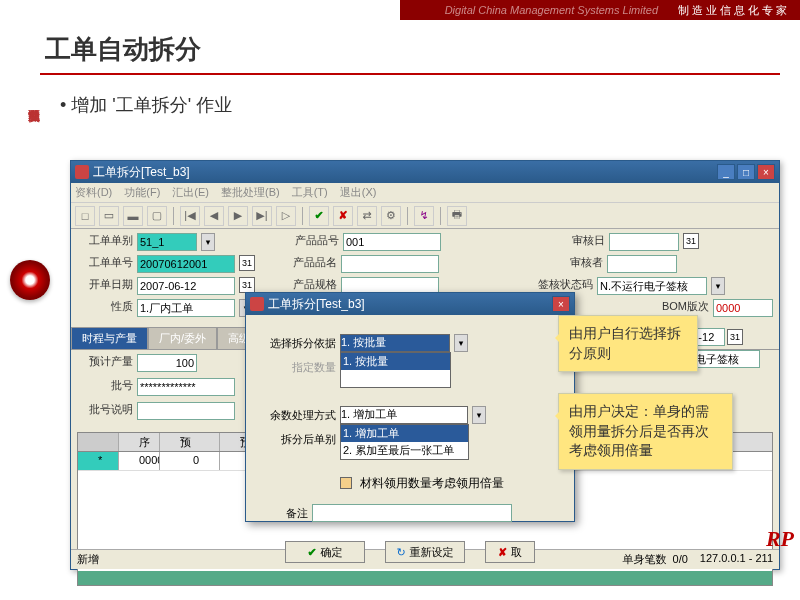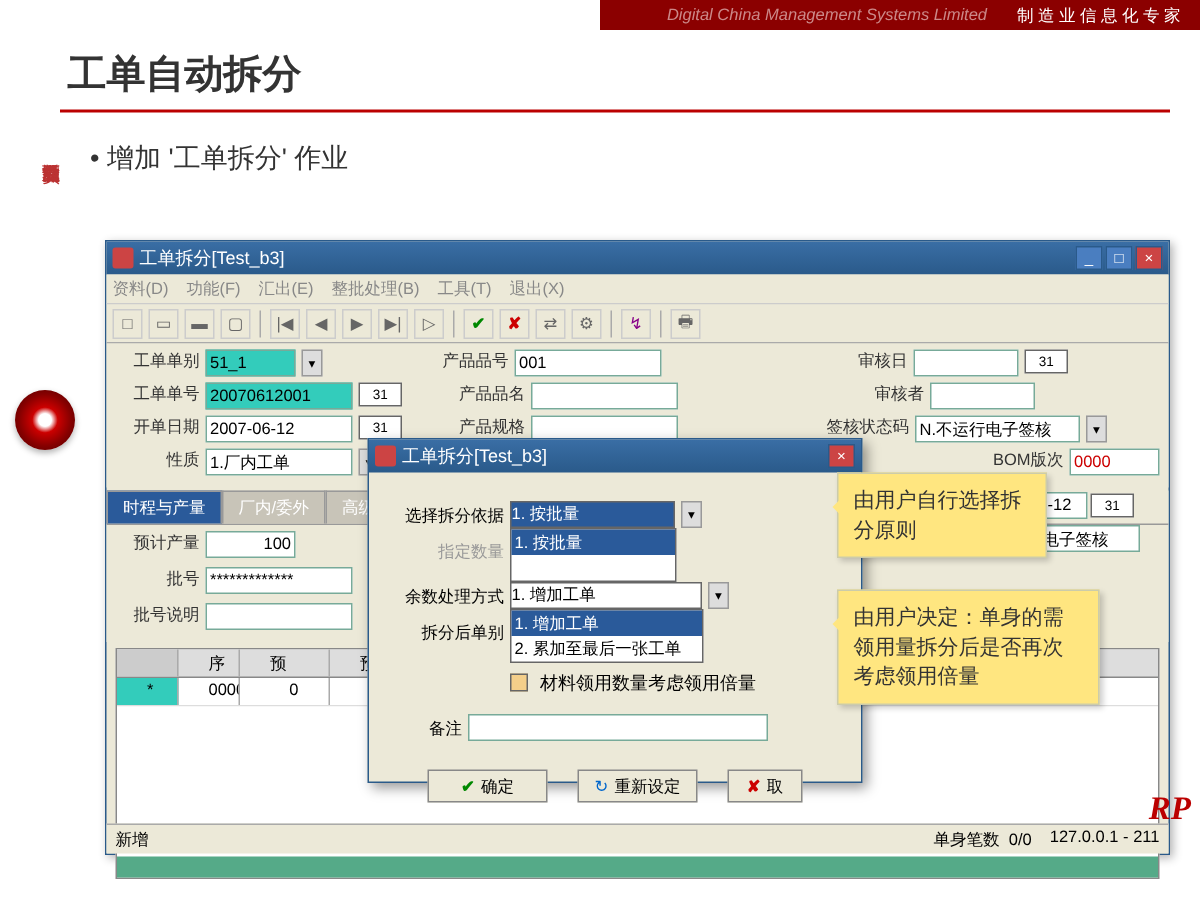--- a/index.html
+++ b/index.html
@@ -39,21 +39,21 @@
 .form-area { padding: 4px 6px; background: #ece9d8; }
 .frow { display: flex; align-items: flex-start; height: 22px; gap: 4px; }
 .flabel { text-align: right; width: 56px; font-size: 11px; color: #333; }
 .finput { height: 18px; border: 1px solid #7a9; background: #fff; padding: 0 2px; font-size: 11px; }
 .finput.teal { background: #3cb; }
 .finput.w60 { width: 60px; }
 .finput.w90 { width: 98px; }
 .finput.w70 { width: 70px; }
 .finput.w110 { width: 110px; }
 .dropbtn { width: 14px; height: 18px; background: #ddd; border: 1px solid #999; font-size: 9px; display: flex; align-items: center; justify-content: center; cursor: pointer; }
-.calbtn { width: 29px; height: 16px; background: #fff; border: 1px solid #666; font-size: 9px; display: flex; align-items: center; justify-content: center; cursor: pointer; }
+.calbtn { width: 16px; height: 16px; background: #fff; border: 1px solid #666; font-size: 9px; display: flex; align-items: center; justify-content: center; cursor: pointer; }
 
 .tabs { display: flex; background: #ece9d8; border-bottom: 1px solid #999; margin-top: 2px; }
 .tab { padding: 3px 10px; background: #c8c4b8; border: 1px solid #999; border-bottom: none; font-size: 11px; cursor: pointer; color: #fff; }
 .tab.active { background: #2a5a9a; color: #fff; }
 
 .subform { padding: 4px 6px; background: #ece9d8; display: flex; gap: 20px; }
 .subcol { display: flex; flex-direction: column; gap: 2px; }
 
 .grid { margin: 4px 6px; border: 1px solid #888; background: #fff; }
 .grid-head { display: flex; background: #ddd; border-bottom: 1px solid #888; }
@@ -275,35 +275,35 @@
         <div class="ddrop">
           <div class="dopt hl">1. 按批量</div>
           <div class="dopt">2. 按指定数量</div>
         </div>
       </div>
       <div class="dropbtn">▾</div>
     </div>
     <div class="drow">
       <span class="dlabel" style="color:#999">指定数量</span>
     </div>
-    <div class="drow" style="margin-top:6px">
+    <div class="drow" style="margin-top:24px">
       <span class="dlabel">余数处理方式</span>
       <div class="dsel" style="width:128px">
         <span>1. 增加工单</span>
         <div class="ddrop" style="width:129px">
           <div class="dopt hl">1. 增加工单</div>
           <div class="dopt">2. 累加至最后一张工单</div>
         </div>
       </div>
       <div class="dropbtn">▾</div>
     </div>
     <div class="drow">
       <span class="dlabel">拆分后单别</span>
     </div>
-    <div class="drow" style="margin-top:10px">
+    <div class="drow" style="margin-top:20px">
       <span class="dlabel"></span>
       <div class="dchk"></div>
       <span>材料领用数量考虑领用倍量</span>
     </div>
     <div class="drow" style="margin-top:6px">
       <span class="dlabel" style="width:50px">备注</span>
       <input class="finput" style="width: 200px;">
     </div>
     <div class="dbtn-row">
       <div class="dbtn">

